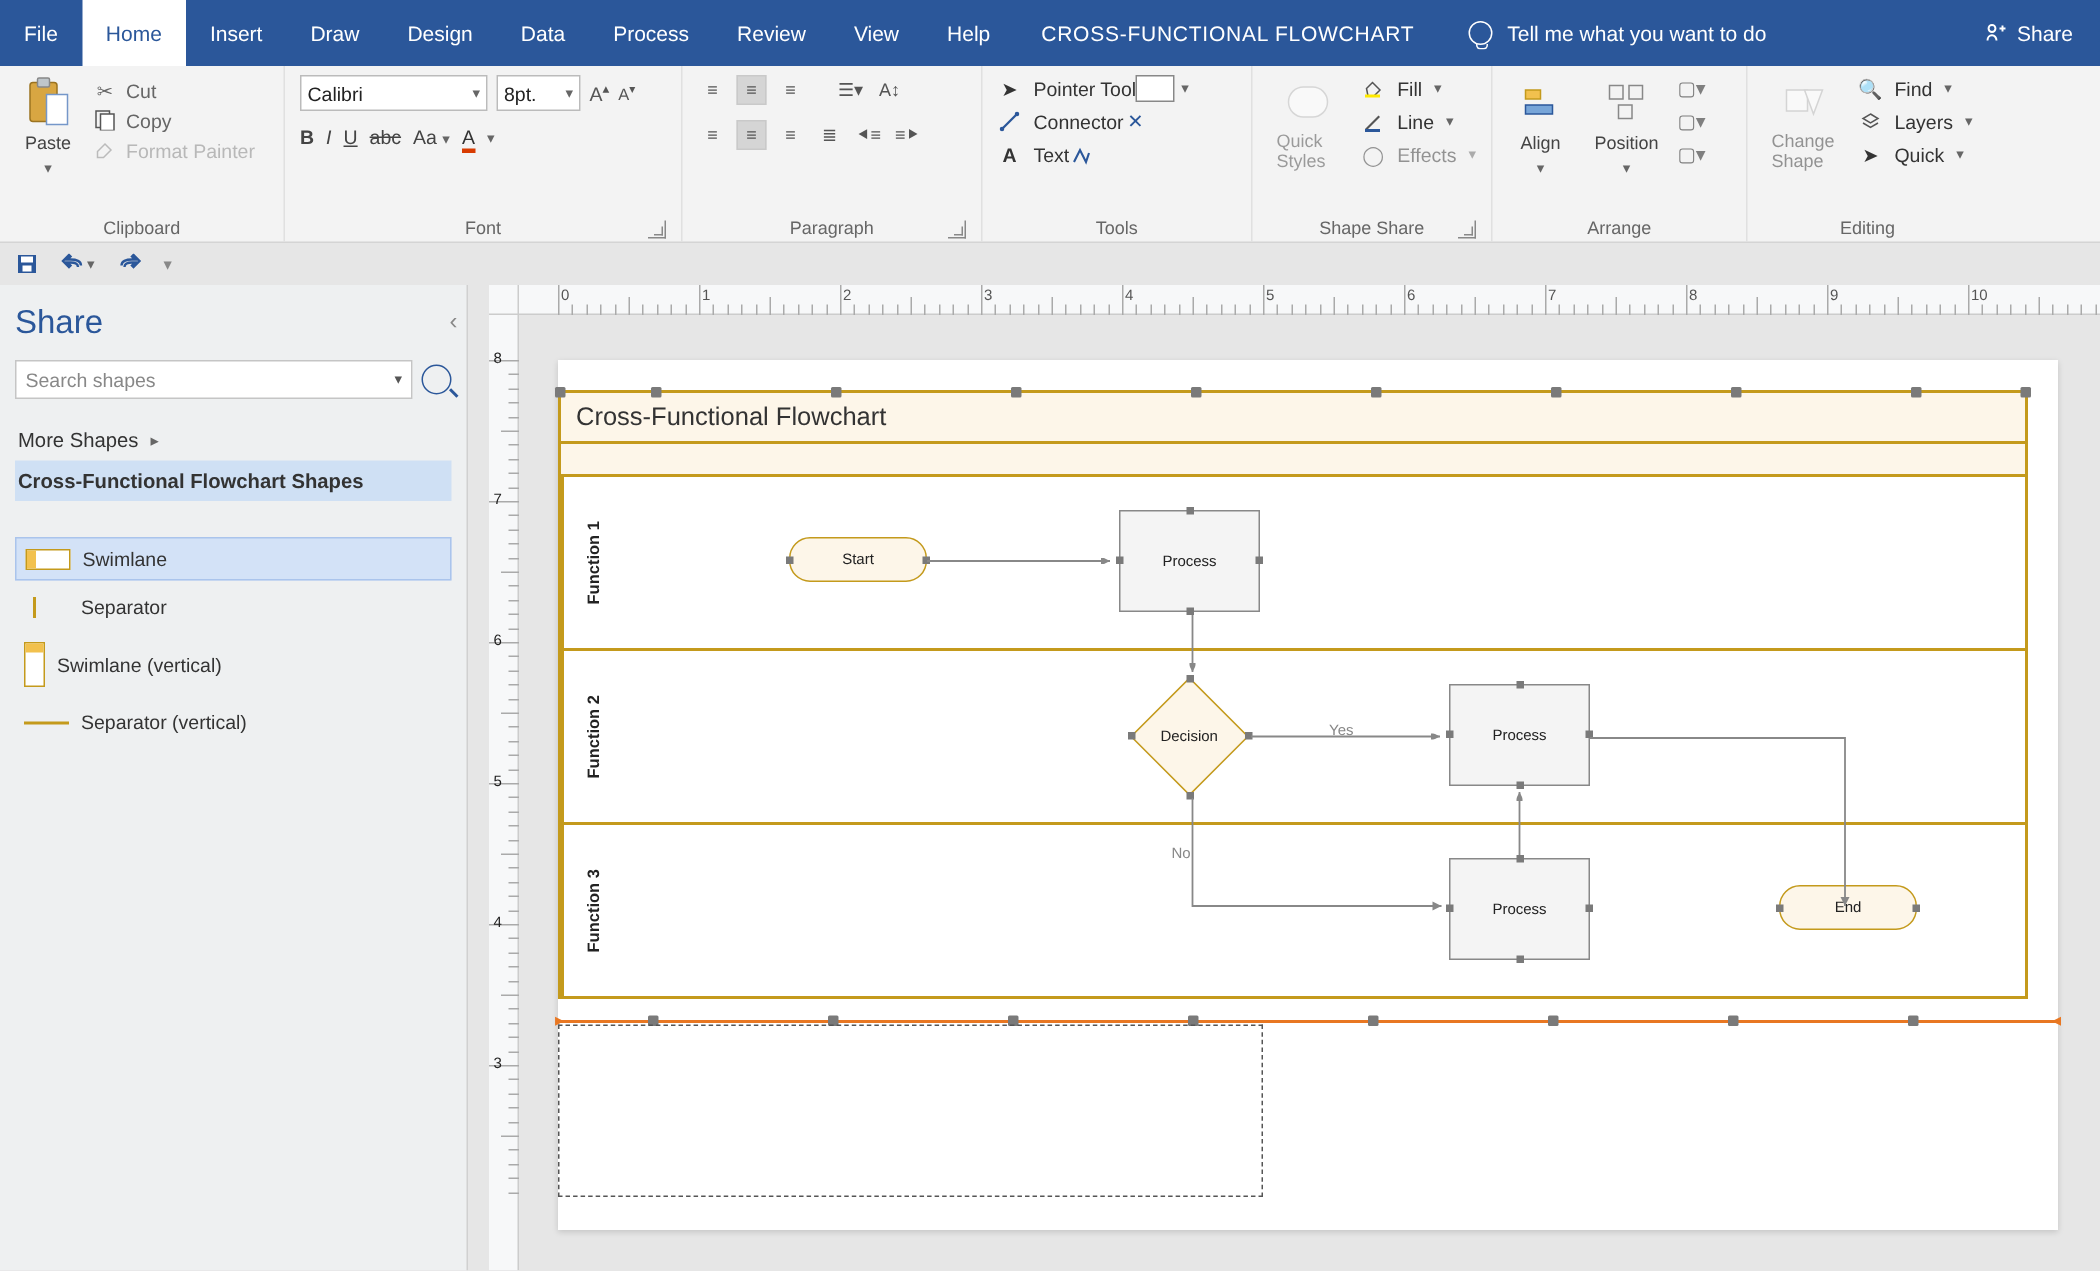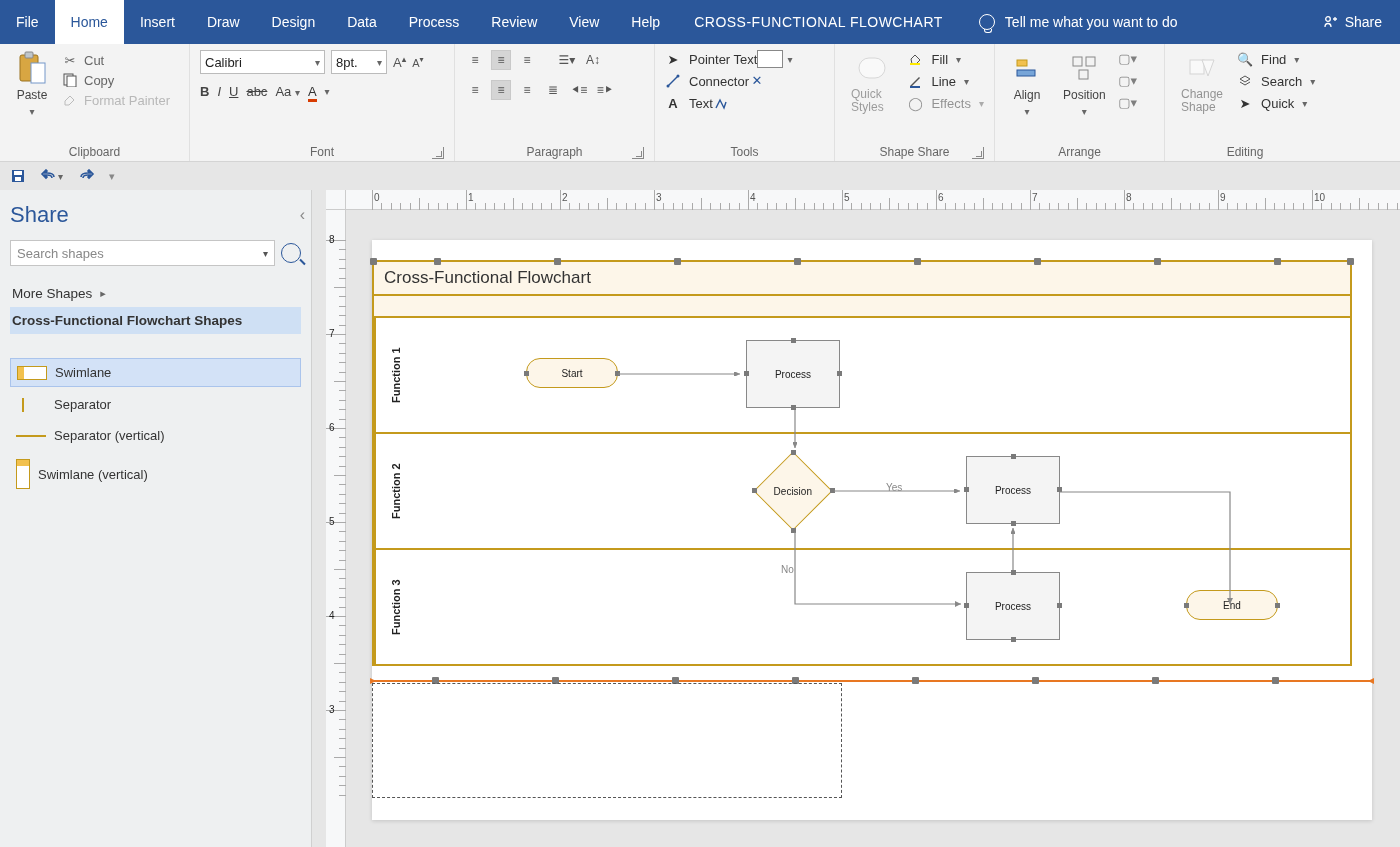--- a/index.html
+++ b/index.html
@@ -224,21 +224,21 @@
       </div>
     </div>
     <div class="group-label"><span>Paragraph</span><span class="dlg"></span></div>
   </div>
 
   <div class="group" style="width:180px">
     <div class="group-body" style="flex-direction:column;gap:4px;">
       <div style="display:flex;justify-content:space-between;align-items:center;">
         <div class="toolrow">
             <span class="ic16">➤</span>
-            <span>Pointer Text</span>
+            <span>Pointer Tool</span>
           </div>
         <div style="display:flex;align-items:center;gap:4px;">
             <span class="swatch-rect"></span>
             <span class="dd-caret">▾</span>
           </div>
       </div>
       <div style="display:flex;justify-content:space-between;">
         <div class="toolrow">
             <span class="ic16">
               <svg width="14" height="14">
@@ -356,21 +356,21 @@
             <span>Find</span>
             <span class="dd-caret">▾</span>
           </div>
         <div class="toolrow">
             <span class="ic16">
               <svg width="14" height="14">
                 <path d="M7 2l5 3-5 3-5-3z" fill="none" stroke="#555"></path>
                 <path d="M2 8l5 3 5-3" fill="none" stroke="#555"></path>
               </svg>
             </span>
-            <span>Search</span>
+            <span>Layers</span>
             <span class="dd-caret">▾</span>
           </div>
         <div class="toolrow">
             <span class="ic16">➤</span>
             <span>Quick</span>
             <span class="dd-caret">▾</span>
           </div>
       </div>
     </div>
     <div class="group-label">Editing</div>
@@ -420,26 +420,26 @@
     <div class="shape-grid">
       <div class="shapecell sel">
           <span class="sw-h"></span>
           <span>Swimlane</span>
         </div>
       <div class="shapecell">
           <span class="sep-h"></span>
           <span>Separator</span>
         </div>
       <div class="shapecell">
+          <span class="sw-v"></span>
+          <span>Swimlane (vertical)</span>
+        </div>
+      <div class="shapecell">
           <span class="sep-v"></span>
           <span>Separator (vertical)</span>
-        </div>
-      <div class="shapecell">
-          <span class="sw-v"></span>
-          <span>Swimlane (vertical)</span>
         </div>
     </div>
   </div>
 
   <div class="canvaswrap">
     <div class="ruler-corner"></div>
     <div class="ruler-h" id="rh">
         <div class="tick" style="left: 26px;"></div>
         <div class="num" style="left: 26px;">0</div>
         <div class="tick" style="left: 35.4px; height: 7px; top: 13px;"></div>

